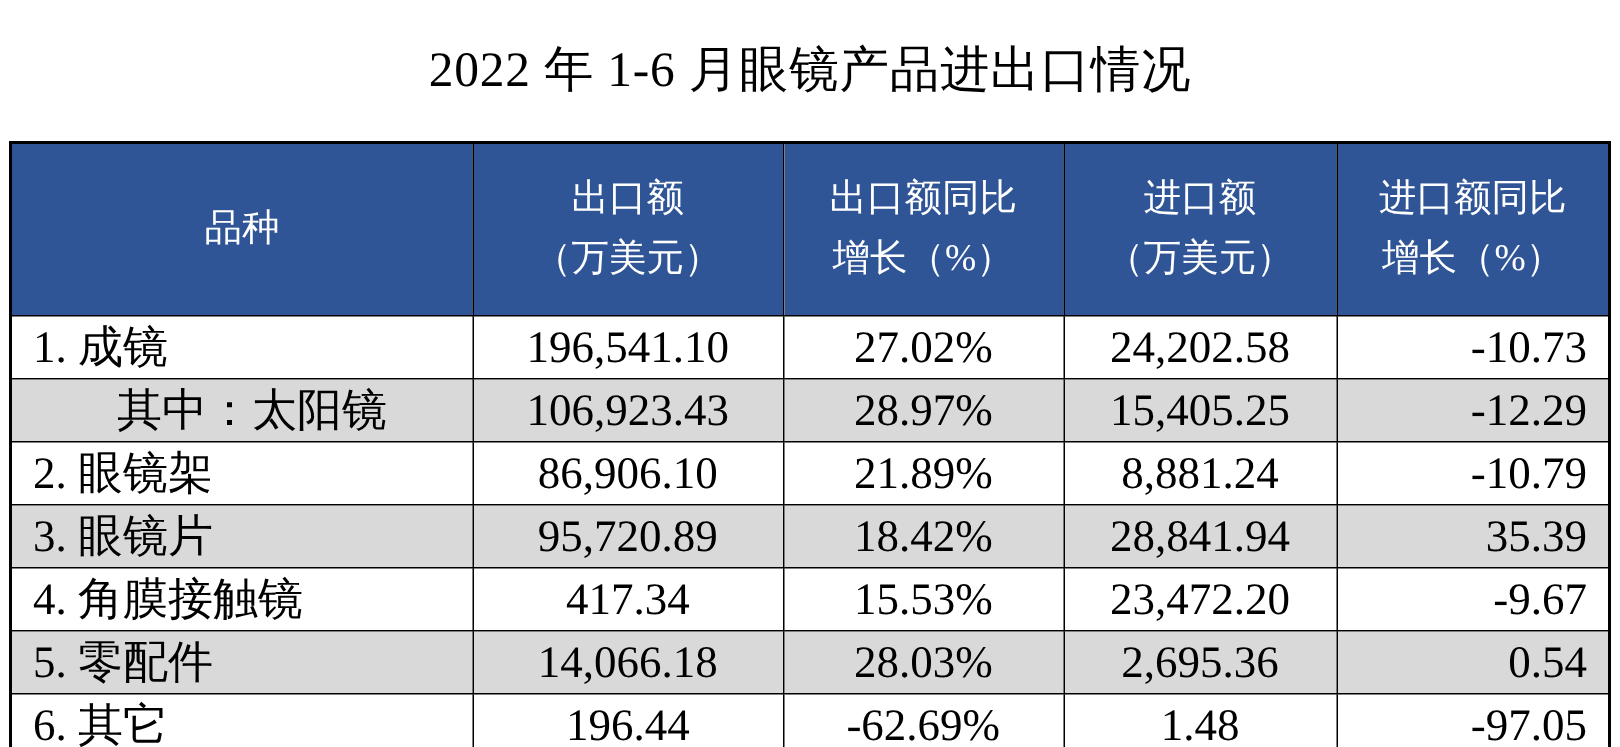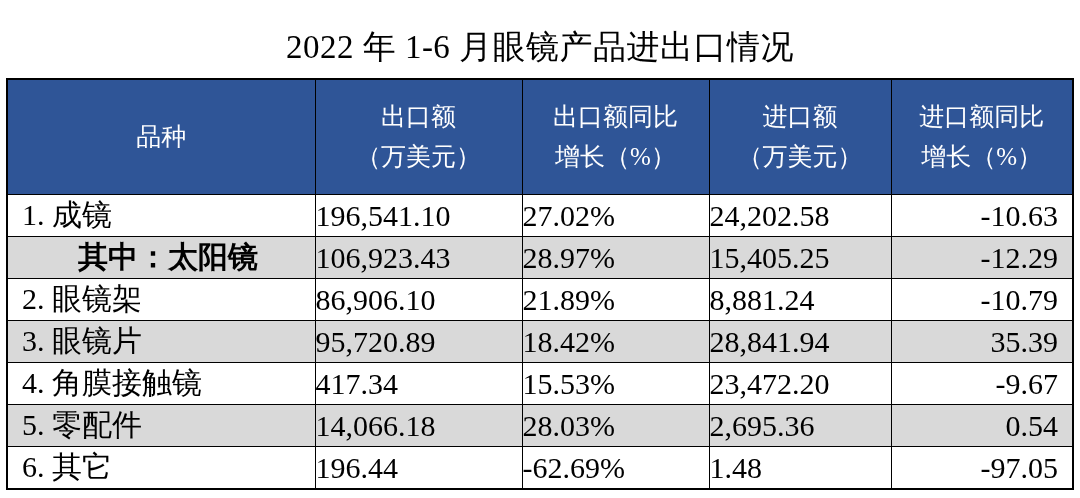--- a/index.html
+++ b/index.html
@@ -6,21 +6,21 @@
     margin: 0;
     padding: 0;
     width: 1080px;
     height: 498px;
     background: #ffffff;
     overflow: hidden;
     font-family: "Liberation Serif", "DejaVu Serif", serif;
     color: #000;
   }
   .page-title {
-    margin: 24px auto 8px;
+    margin: 24px auto 24px;
     text-align: center;
     font-size: 33px;
     font-weight: 500;
     letter-spacing: 0.5px;
     line-height: 46px;
   }
   table.data-table {
     border-collapse: collapse;
     table-layout: fixed;
     margin: 8px auto;
@@ -51,22 +51,22 @@
   thead th:first-child { border-left-color: #000; }
   thead th:last-child { border-right-color: #000; }
   tbody td {
     font-size: 30px;
     height: 39px;
     vertical-align: middle;
     padding: 0;
   }
   tbody tr:nth-child(even) { background: #D9D9D9; }
   td.cat { text-align: left; padding-left: 14px; }
-  td.cat.sub { padding-left: 70px; font-weight: bold; }
-  td.center { }
+  td.cat.sub { padding-left: 70px; }
+  td.center { text-align: center; }
   td.right { text-align: right; padding-right: 14px; }
 </style>
 </head>
 <body>
 
 <h1 class="page-title">2022 年 1-6 月眼镜产品进出口情况</h1>
 
 <table class="data-table">
   <colgroup>
     <col style="width:308px">
@@ -87,21 +87,21 @@
       <th>进口额同比
 增长（%）</th>
     </tr>
   </thead>
   <tbody>
     <tr>
       <td class="cat">1. 成镜</td>
       <td class="center">196,541.10</td>
       <td class="center">27.02%</td>
       <td class="center">24,202.58</td>
-      <td class="right">-10.63</td>
+      <td class="right">-10.73</td>
     </tr>
     <tr>
       <td class="cat sub">其中：太阳镜</td>
       <td class="center">106,923.43</td>
       <td class="center">28.97%</td>
       <td class="center">15,405.25</td>
       <td class="right">-12.29</td>
     </tr>
     <tr>
       <td class="cat">2. 眼镜架</td>

